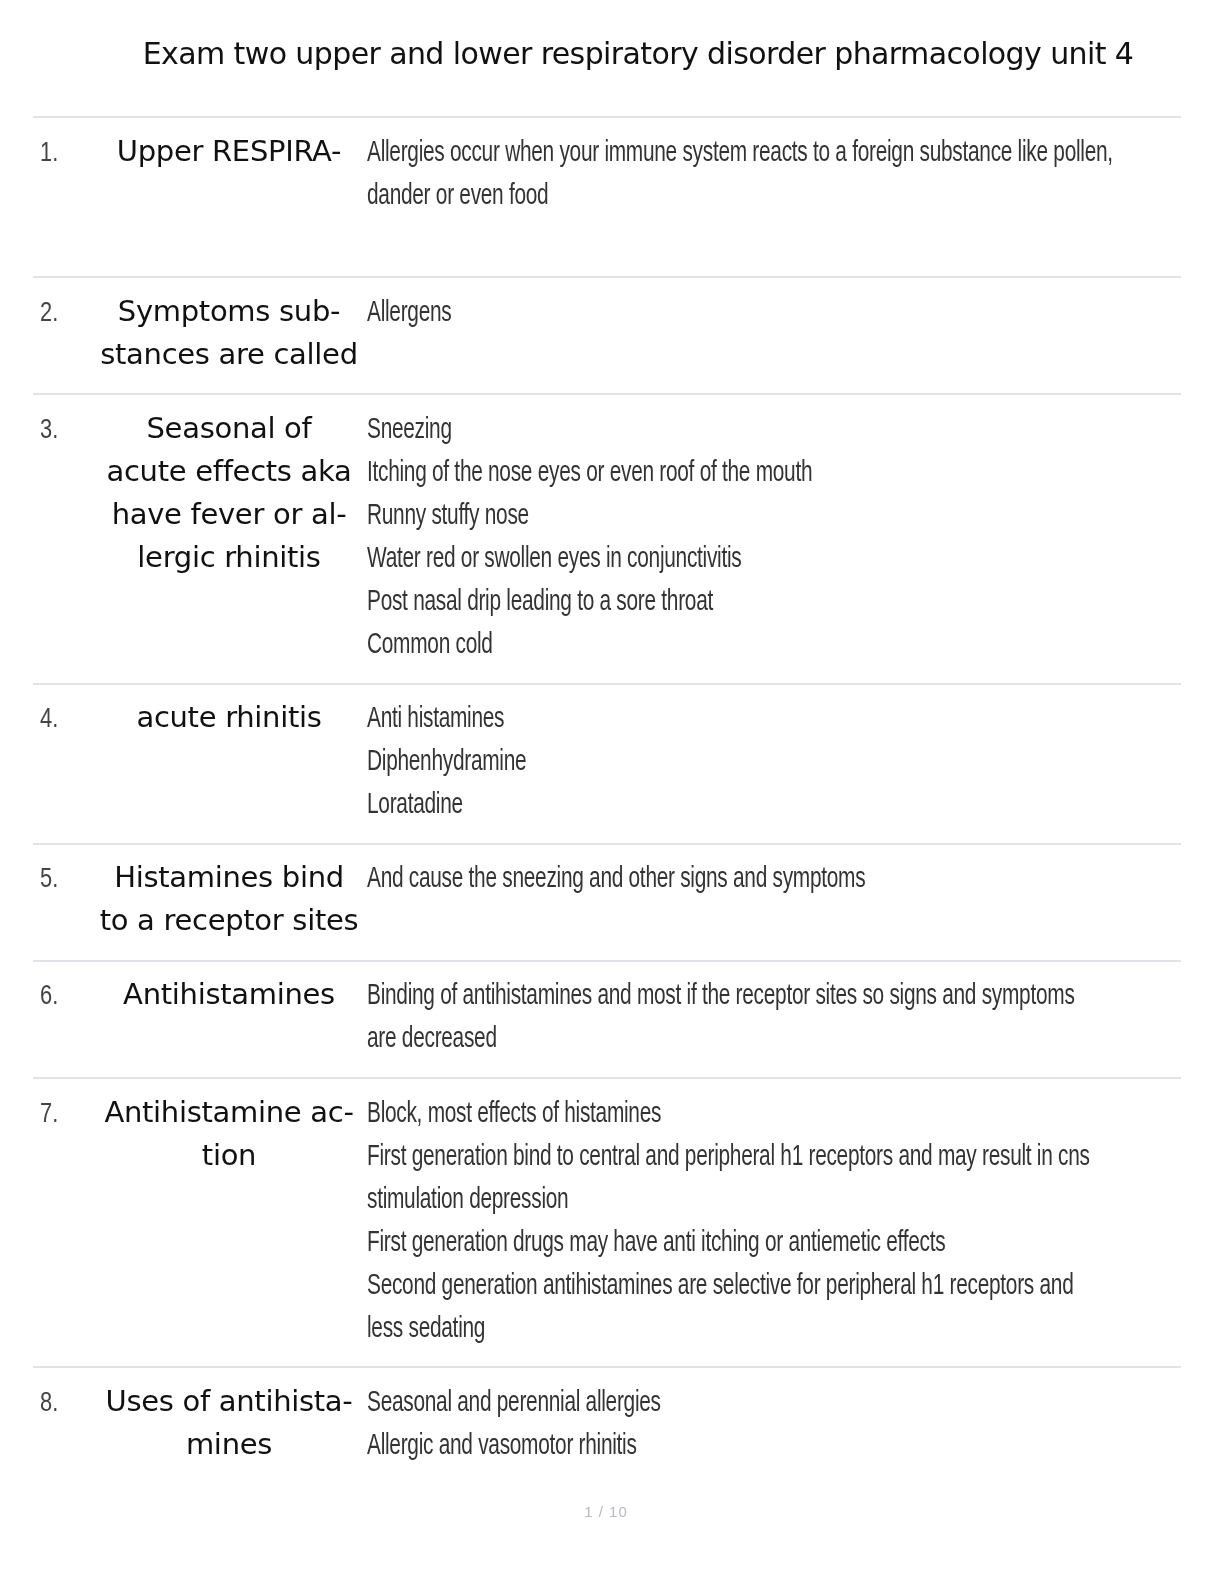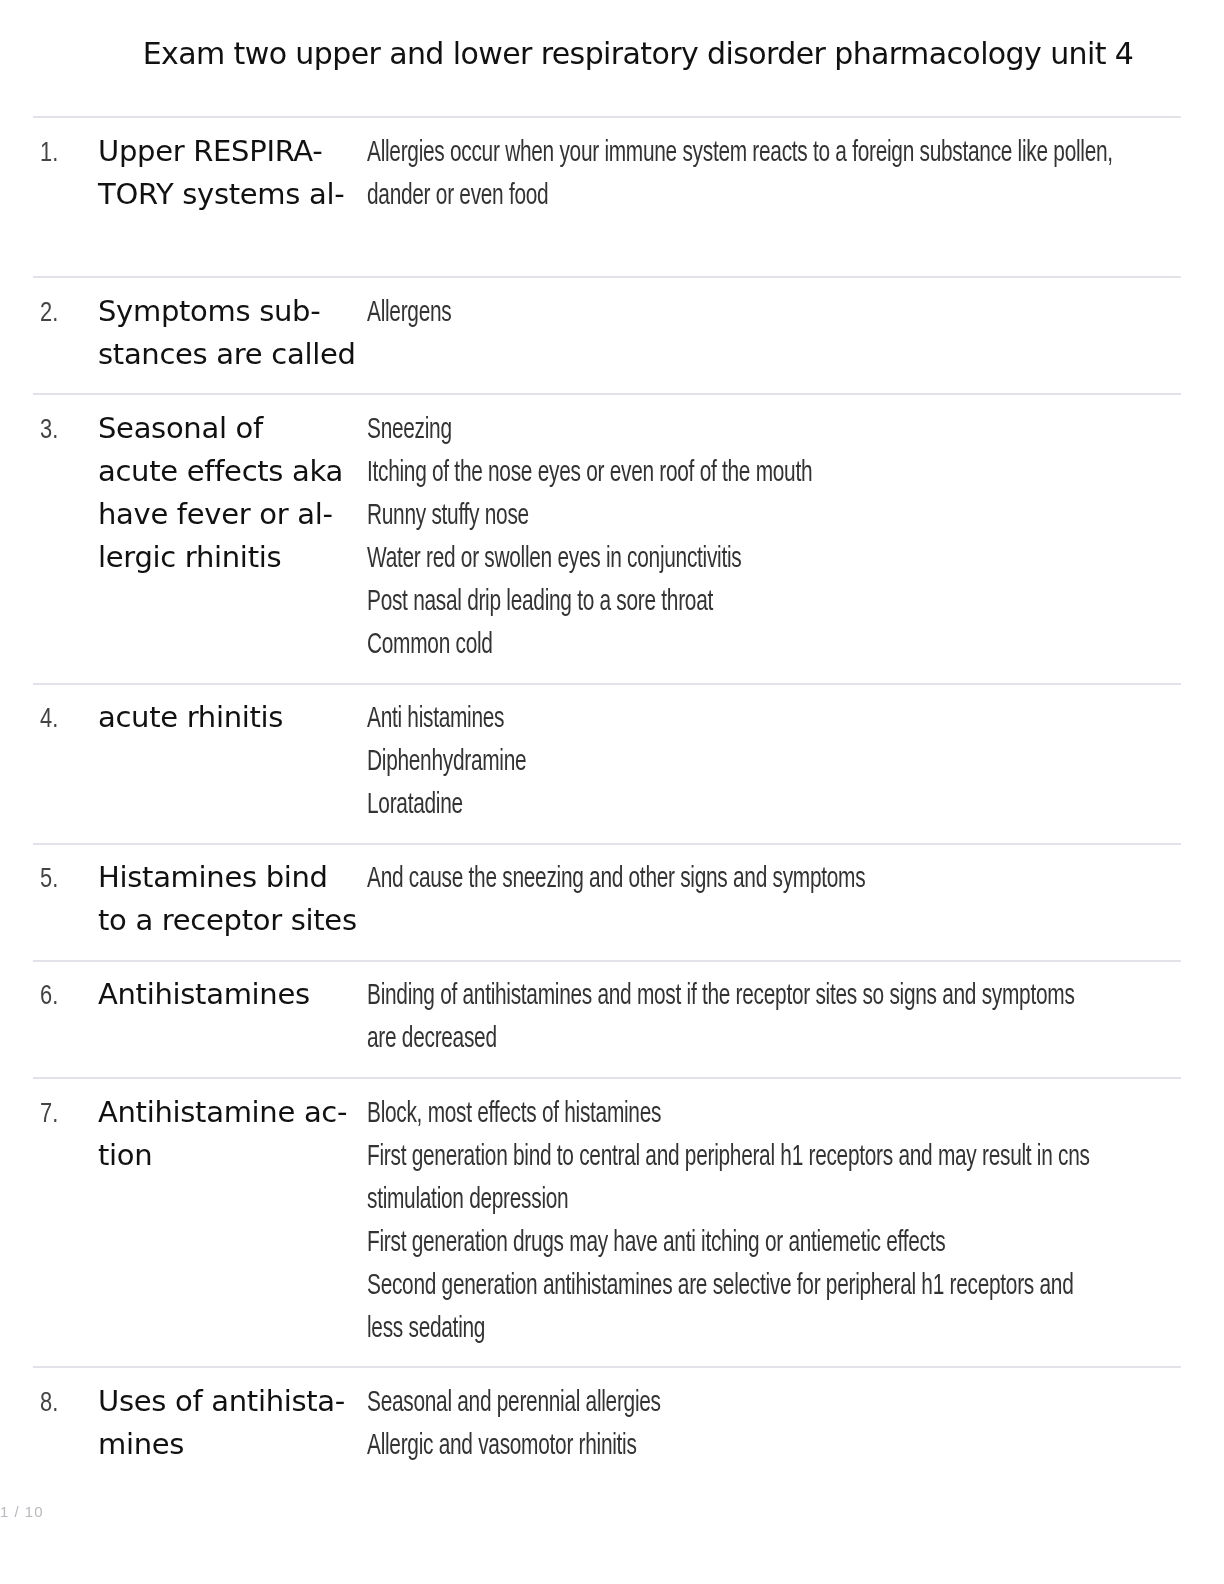--- a/index.html
+++ b/index.html
@@ -58,20 +58,21 @@
       width: 262px;
       font-family: "DejaVu Sans", sans-serif;
       font-size: 29px;
       line-height: 43px;
       color: #111111;
       letter-spacing: -0.3px;
     }
     .term span {
       display: block;
       white-space: nowrap;
+      text-align: center;
     }
     .def {
       position: absolute;
       left: 367px;
       top: 0;
       font-family: "Liberation Sans", sans-serif;
       font-size: 29px;
       line-height: 43px;
       color: #333333;
       transform: scaleX(0.72);
@@ -80,41 +81,40 @@
     }
     .def span {
       display: block;
       white-space: nowrap;
     }
     .page-num {
       position: absolute;
       top: 1503px;
       left: 0;
       width: 1212px;
-      text-align: left;
+      text-align: center;
       font-family: "Liberation Sans", sans-serif;
       font-size: 15px;
       color: #b8b8c0;
       letter-spacing: 1px;
     }
   </style>
 </head>
 <body>
 
 <div>
 
   <div class="doc-title">Exam two upper and lower respiratory disorder pharmacology unit 4</div>
 
   <div class="divider" style="top:116px;"></div>
 
   <div class="row" style="top:130px;">
     <div class="num">1.</div>
     <div class="term">
       <span>Upper RESPIRA-</span>
-      <span>TORY systems al-</span>
     </div>
     <div class="def">
       <span>Allergies occur when your immune system reacts to a foreign substance like pollen,</span>
       <span>dander or even food</span>
     </div>
   </div>
 
   <div class="divider" style="top:276px;"></div>
 
   <div class="row" style="top:290px;">

